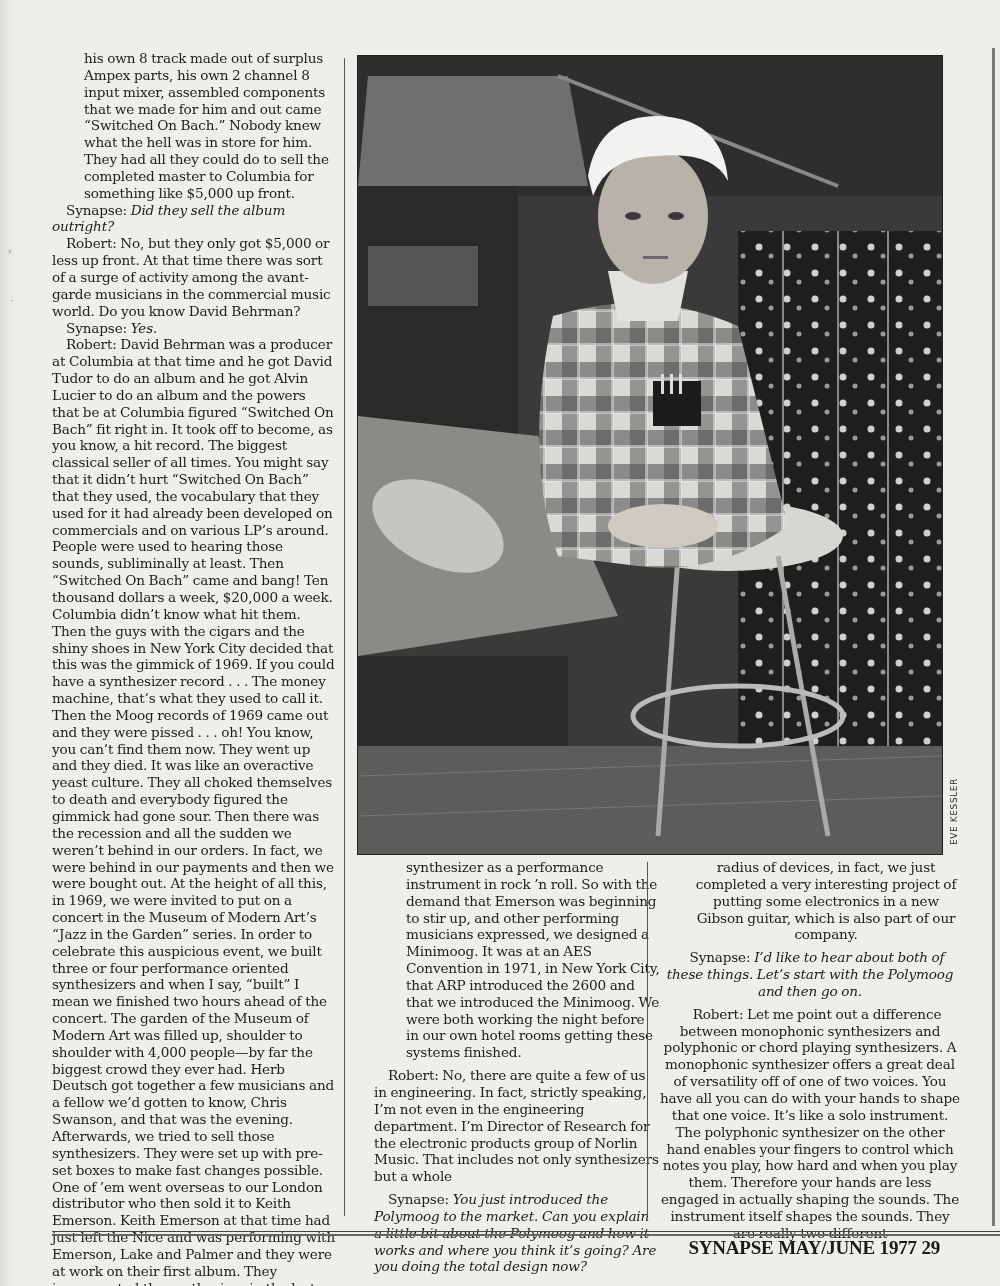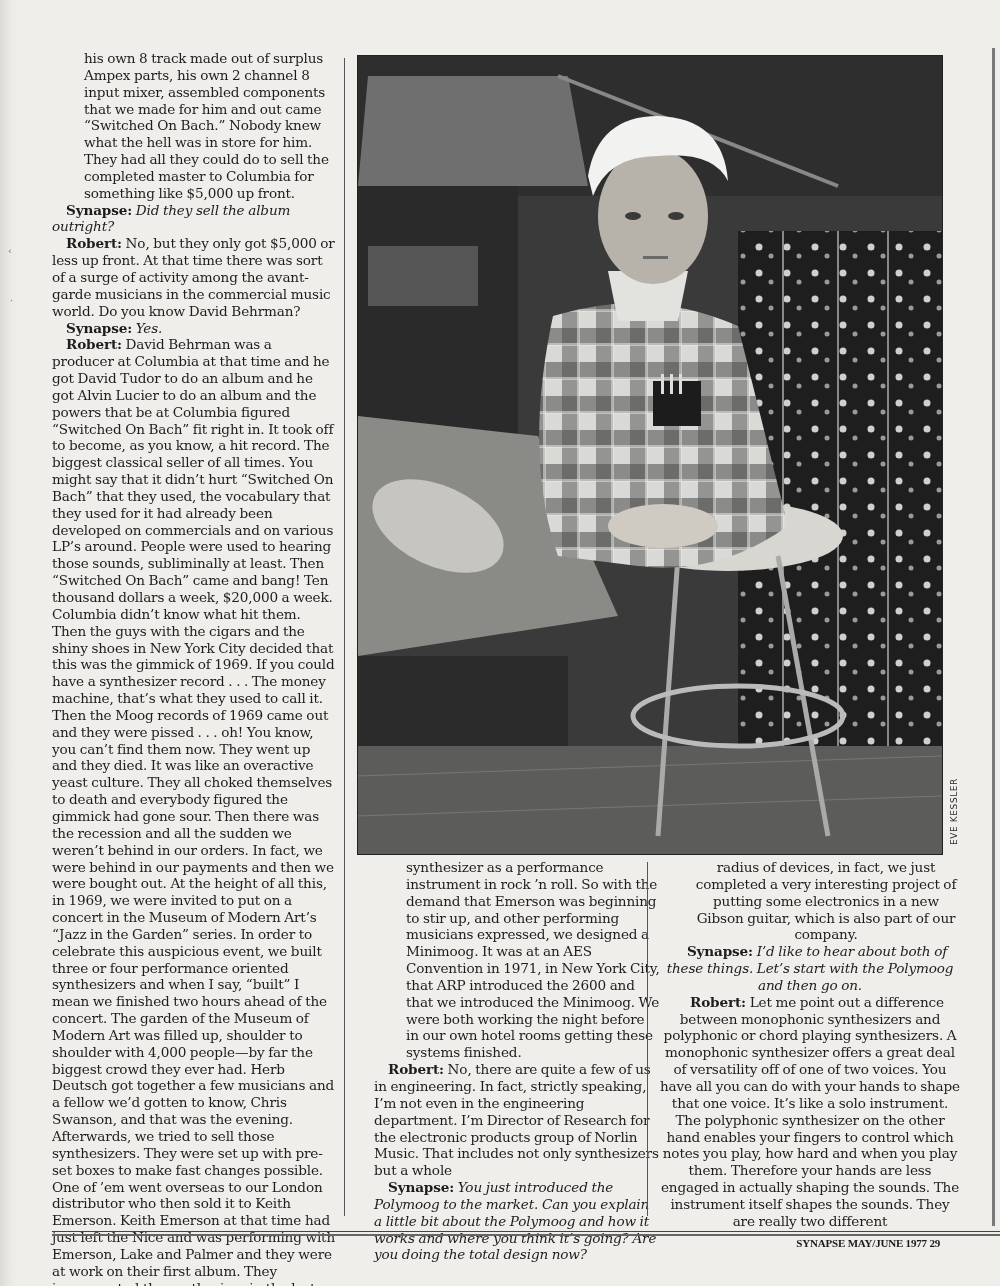--- a/index.html
+++ b/index.html
@@ -15,22 +15,22 @@
   }
   .col {
     position: absolute;
     font-size: 13.6px;
     line-height: 16.85px;
     letter-spacing: -0.15px;
     word-spacing: -0.5px;
   }
   .col p { margin: 0; text-indent: 14px; }
   .col p.cont { text-indent: 0; margin-left: 32px; }
-  .col p.gap { margin-top: 0; }
-  .speaker { font-weight: bold; }
+  .col p.gap { margin-top: 6px; }
+  .speaker { font-weight: normal; }
   .q { font-style: italic; }
   #col1 { left: 52px; top: 50px; width: 284px; }
   #col2 { left: 374px; top: 859px; width: 286px; }
   #col3 { left: 660px; top: 859px; width: 300px; text-align: center; }
 
   .divider { position: absolute; width: 1px; background: #555; }
   #div1 { left: 344px; top: 58px; height: 1158px; }
   #div2 { left: 647px; top: 862px; height: 354px; }
   .edge-mark { position: absolute; left: 992px; top: 48px; width: 3px; height: 1178px; background: #7a7a7a; }
 
@@ -46,21 +46,21 @@
     font-size: 9px; letter-spacing: 0.6px; color: #2a2a2a; white-space: nowrap;
   }
 
   .rule { position: absolute; left: 52px; width: 948px; height: 0; border-top: 1px solid #444; }
   #rule1 { top: 1231px; }
   #rule2 { top: 1234px; border-top: 2px solid #666; }
 
   .footer {
     position: absolute; right: 60px; top: 1237px;
     font-family: "Liberation Serif", "DejaVu Serif", serif;
-    font-size: 11px; font-weight: bold; letter-spacing: -0.2px; color: #1a1a1a;
+    font-size: 19px; font-weight: bold; letter-spacing: -0.2px; color: #1a1a1a;
   }
   .smudge { position: absolute; color: #777; font-size: 10px; }
 </style>
 </head>
 <body>
 
 <div class="page-edge"></div>
 <span class="smudge" style="left:8px;top:245px;">‹</span>
 <span class="smudge" style="left:10px;top:295px;">·</span>
 

